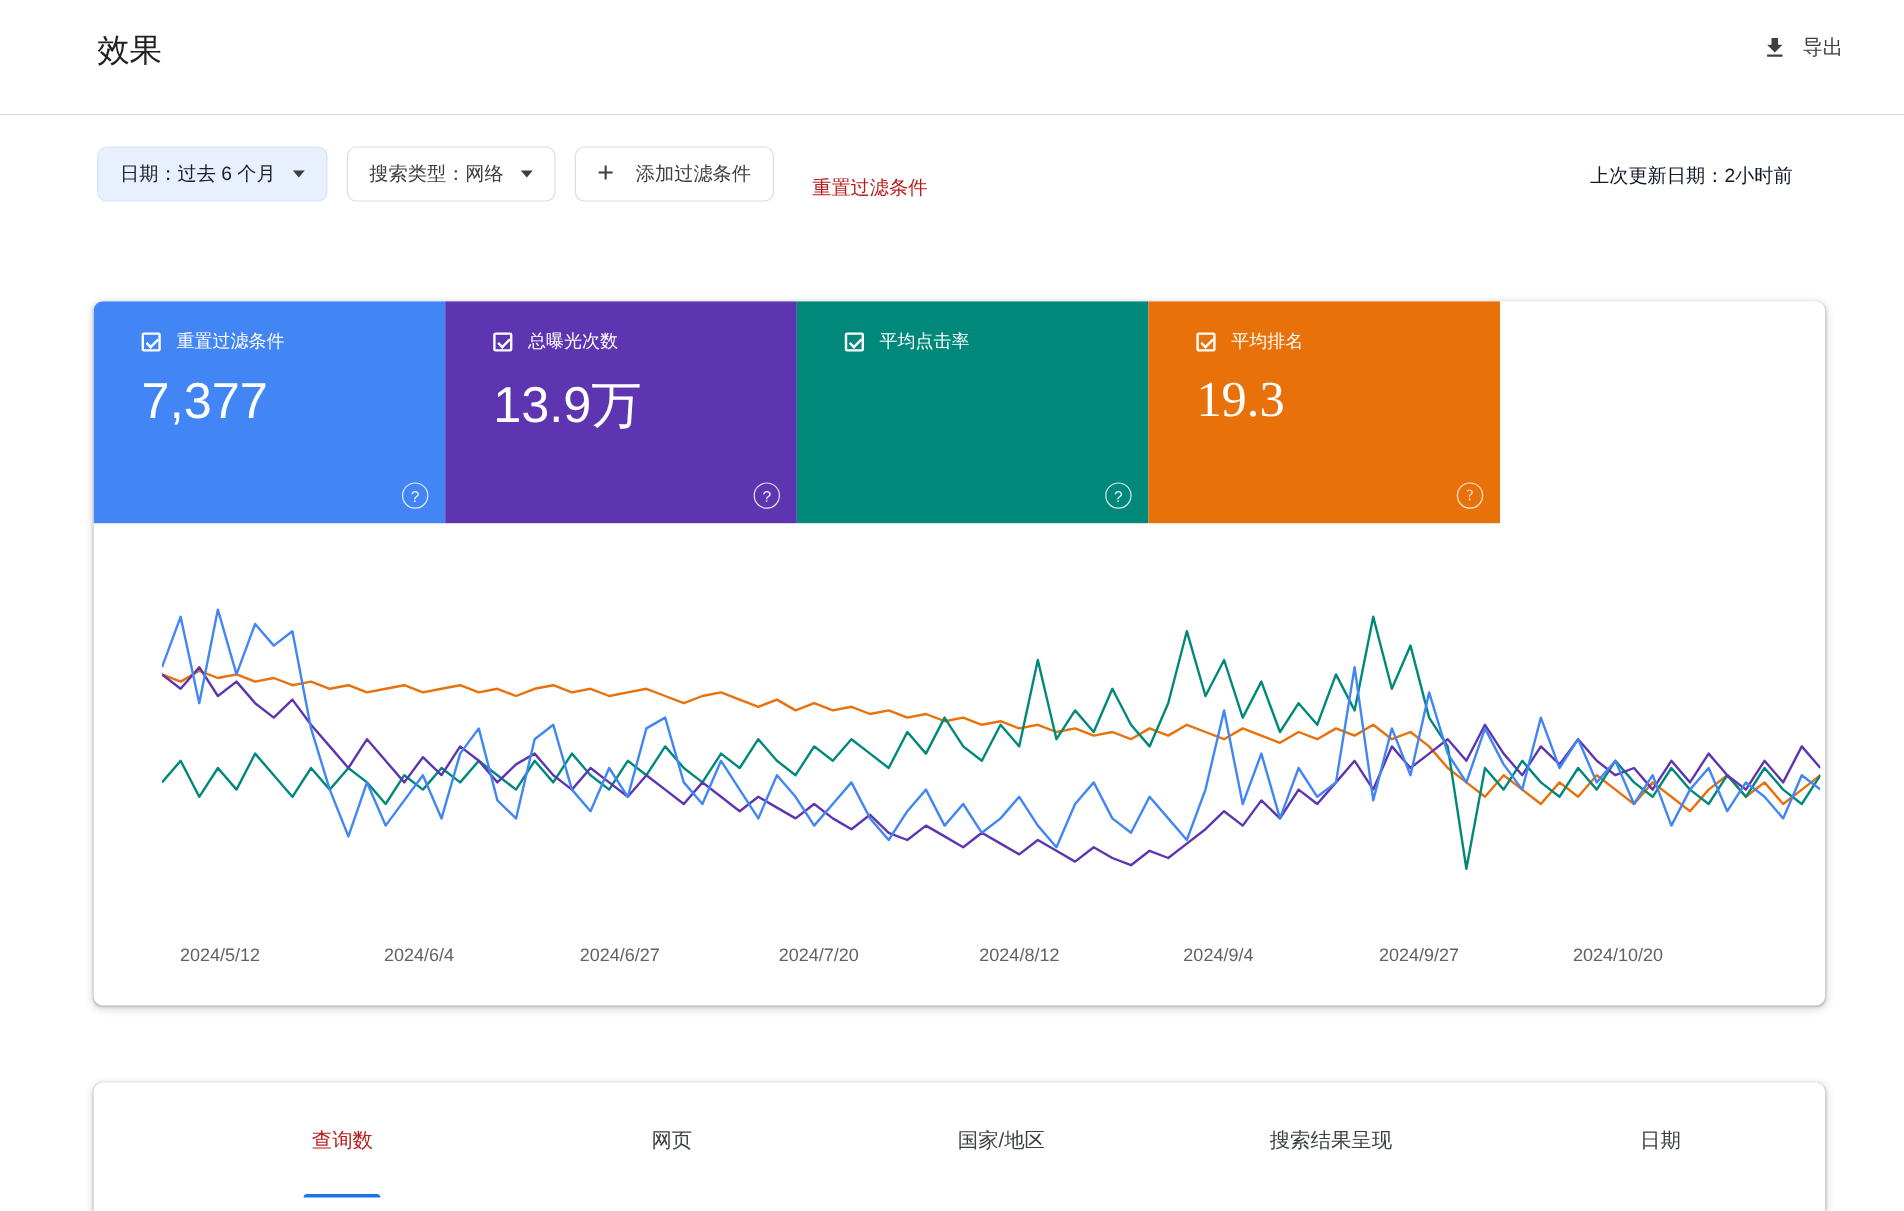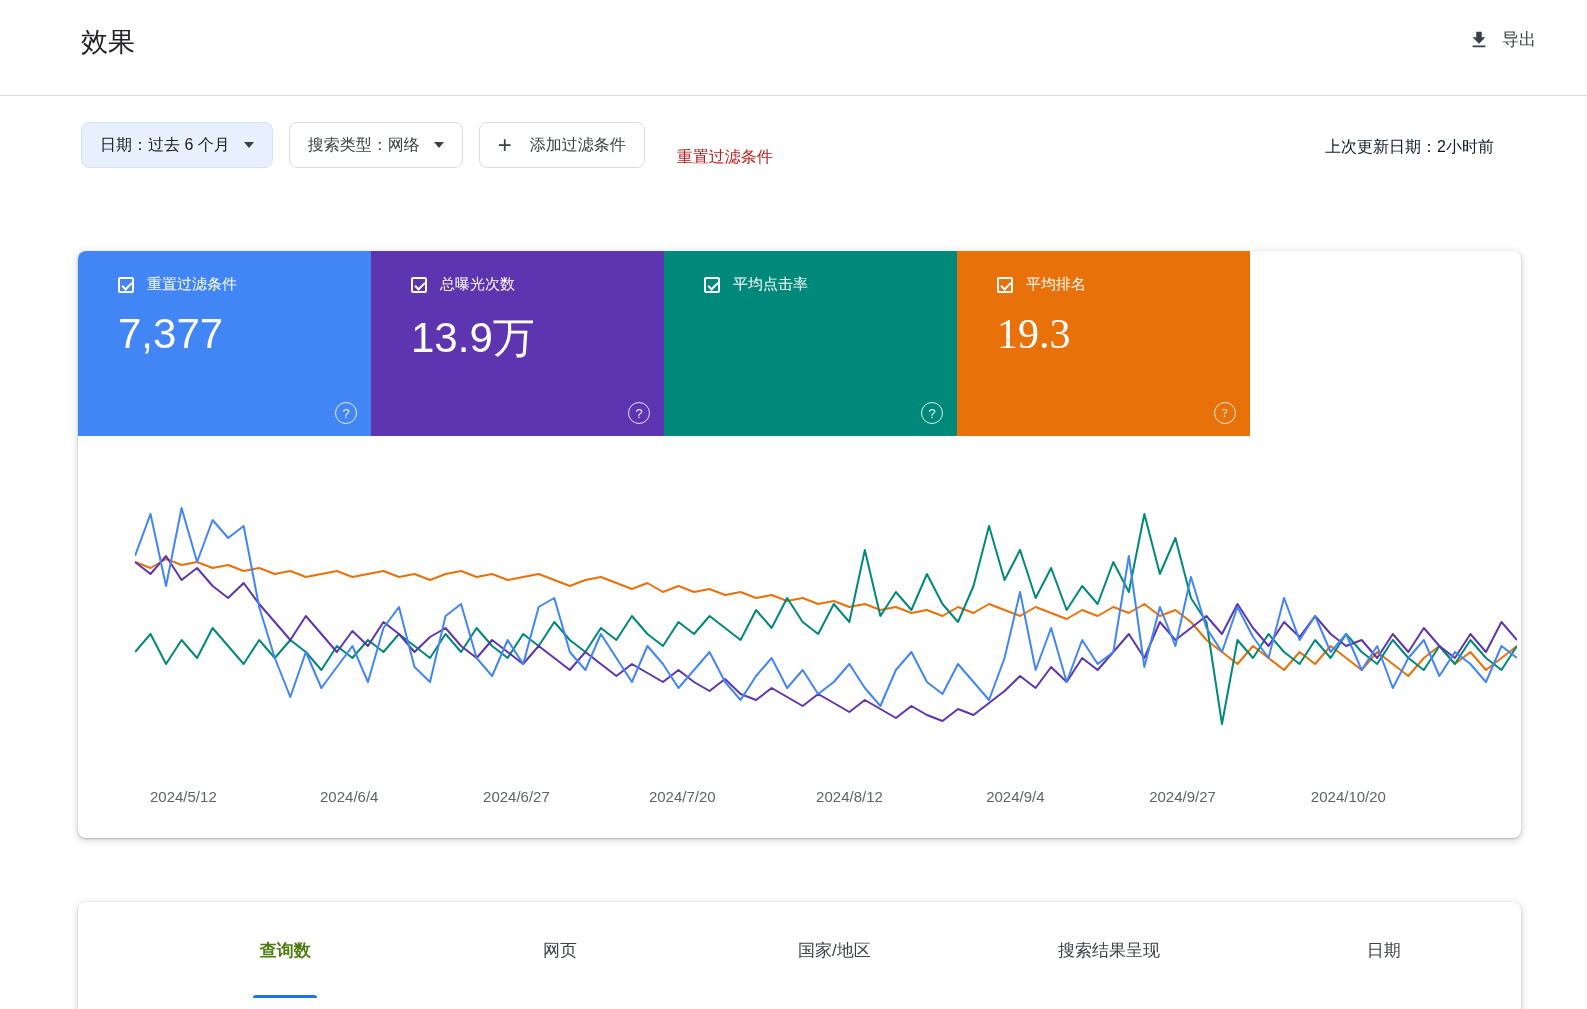--- a/index.html
+++ b/index.html
@@ -48,21 +48,21 @@
   .chart-wrap svg { width:100%; height:100%; display:block; }
   .x-axis { position:relative; height:34px; margin:6px 4px 0 57px; font-size:15px; color:#5f6368; }
   .x-tick { position:absolute; top:10px; transform:translateX(-50%); white-space:nowrap; }
 
   
   .tabs-card { margin:64px 66px 0 78px; background:#fff; border-radius:8px; height:140px;
     box-shadow:0 1px 2px rgba(60,64,67,.3), 0 2px 6px 2px rgba(60,64,67,.15); }
   .tabs { display:flex; align-items:center; height:96px; padding-left:70px; }
   .tab { flex:1; height:96px; display:flex; align-items:center; justify-content:center;
     font-size:17px; color:#3c4043; cursor:pointer; position:relative; }
-  .tab.active { font-weight:700; color:#4d7c0f;align-items:center; }
+  .tab.active { font-weight:400; color:#b91c1c;align-items:center; }
   .tab.active::after { content:''; position:absolute; bottom:0; left:50%; transform:translateX(-50%);
     width:64px; height:3px; background:#1a73e8; border-radius:3px 3px 0 0; }
 </style>
 </head>
 <body>
 
 <div class="page">
 
   <div class="header">
     <h1 class="page-title">效果</h1>

